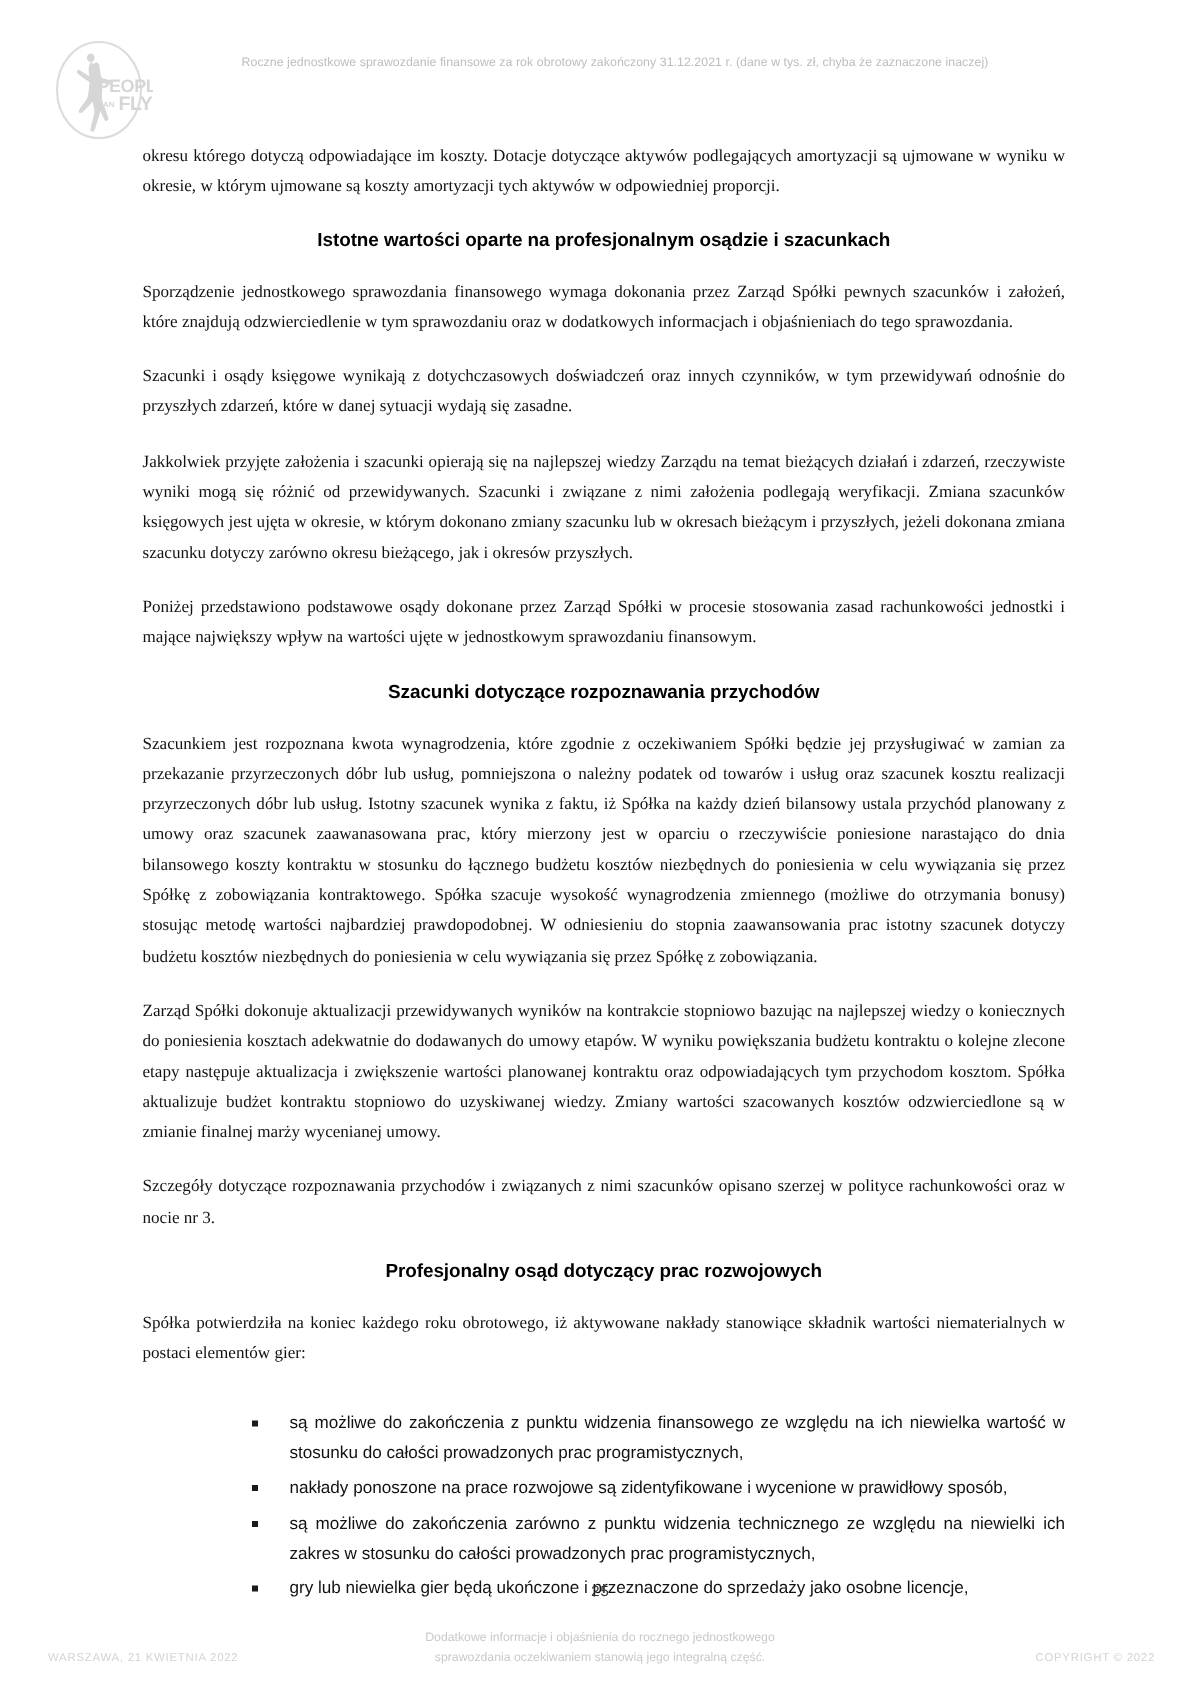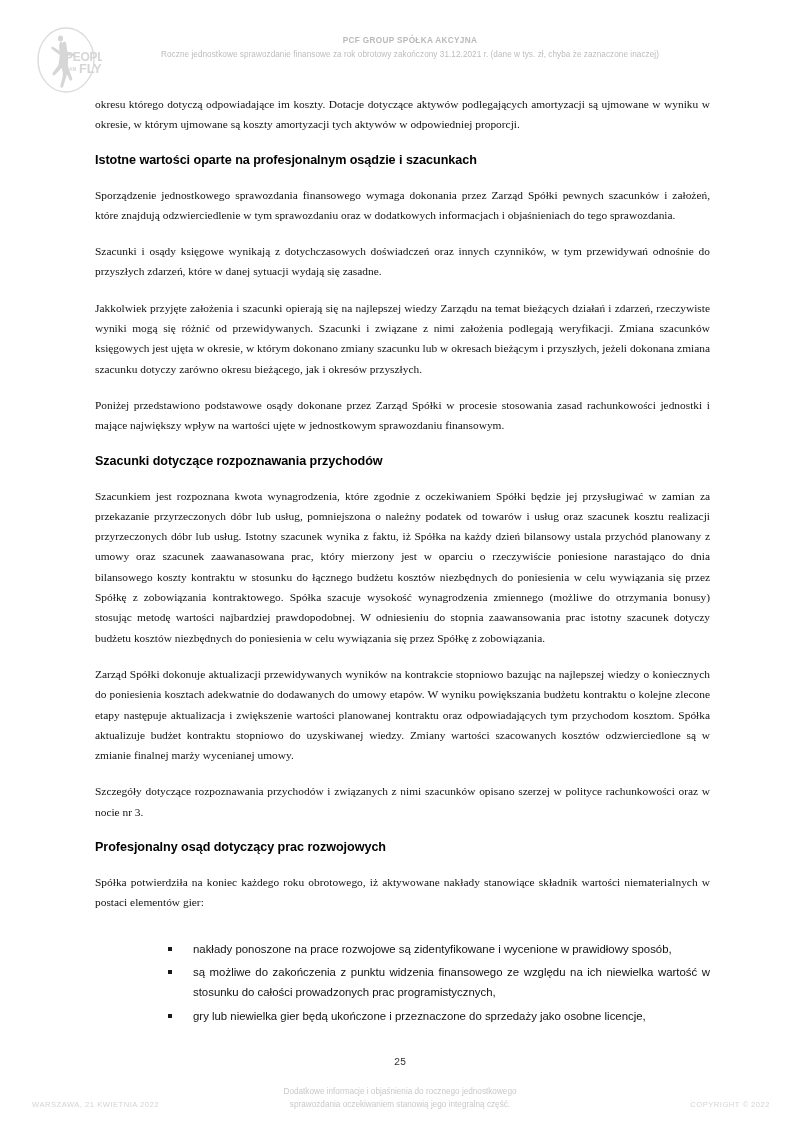--- a/index.html
+++ b/index.html
@@ -81,20 +81,21 @@
   }
   p.para.tight { margin-bottom: 26px; }
 
   h2.heading {
     margin: 9px 0 15px 0;
     font-size: 12.6px;
     font-weight: bold;
     line-height: 19px;
     color: #000000;
     letter-spacing: -0.05px;
+    text-align: center;
   }
   h2.heading.first { margin-top: 10px; }
 
   
   ul.bullets {
     margin: 4px 0 0 0;
     padding: 0;
     list-style: none;
   }
   ul.bullets li {
@@ -184,21 +185,20 @@
         </g>
         <g fill="#d6d6d6" font-family="Liberation Sans, sans-serif" font-weight="bold">
           <text x="35" y="35" font-size="12" letter-spacing="-0.3">PEOPLE</text>
           <text x="35" y="45" font-size="5.2">CAN</text>
           <text x="49" y="47" font-size="13" letter-spacing="-0.3">FLY</text>
         </g>
       </svg>
     </div>
 
     <div class="header-text">
-      <div class="header-company">PCF GROUP SPÓŁKA AKCYJNA</div>
       <div class="header-subtitle">Roczne jednostkowe sprawozdanie finansowe za rok obrotowy zakończony 31.12.2021 r. (dane w tys. zł, chyba że zaznaczone inaczej)</div>
     </div>
   </div>
 
   <div class="content">
 
     <p class="para">okresu którego dotyczą odpowiadające im koszty. Dotacje dotyczące aktywów podlegających amortyzacji są ujmowane w wyniku w okresie, w którym ujmowane są koszty amortyzacji tych aktywów w odpowiedniej proporcji.</p>
 
     <h2 class="heading first">Istotne wartości oparte na profesjonalnym osądzie i szacunkach</h2>
 
@@ -218,25 +218,29 @@
 
     <p class="para">Szczegóły dotyczące rozpoznawania przychodów i związanych z nimi szacunków opisano szerzej w polityce rachunkowości oraz w nocie nr 3.</p>
 
     <h2 class="heading">Profesjonalny osąd dotyczący prac rozwojowych</h2>
 
     <p class="para tight">Spółka potwierdziła na koniec każdego roku obrotowego, iż aktywowane nakłady stanowiące składnik wartości niematerialnych w postaci elementów gier:</p>
 
     <ul class="bullets">
       <li>
         <span class="marker"></span>
+        <span class="li-text">są możliwe do zakończenia z punktu widzenia finansowego ze względu na ich niewielka wartość w stosunku do całości prowadzonych prac programistycznych,</span>
+      </li>
+      <li>
+        <span class="marker"></span>
         <span class="li-text">nakłady ponoszone na prace rozwojowe są zidentyfikowane i wycenione w prawidłowy sposób,</span>
       </li>
       <li>
         <span class="marker"></span>
-        <span class="li-text">są możliwe do zakończenia z punktu widzenia finansowego ze względu na ich niewielka wartość w stosunku do całości prowadzonych prac programistycznych,</span>
+        <span class="li-text">są możliwe do zakończenia zarówno z punktu widzenia technicznego ze względu na niewielki ich zakres w stosunku do całości prowadzonych prac programistycznych,</span>
       </li>
       <li>
         <span class="marker"></span>
         <span class="li-text">gry lub niewielka gier będą ukończone i przeznaczone do sprzedaży jako osobne licencje,</span>
       </li>
     </ul>
   </div>
 
   <div class="page-number">25</div>
 

